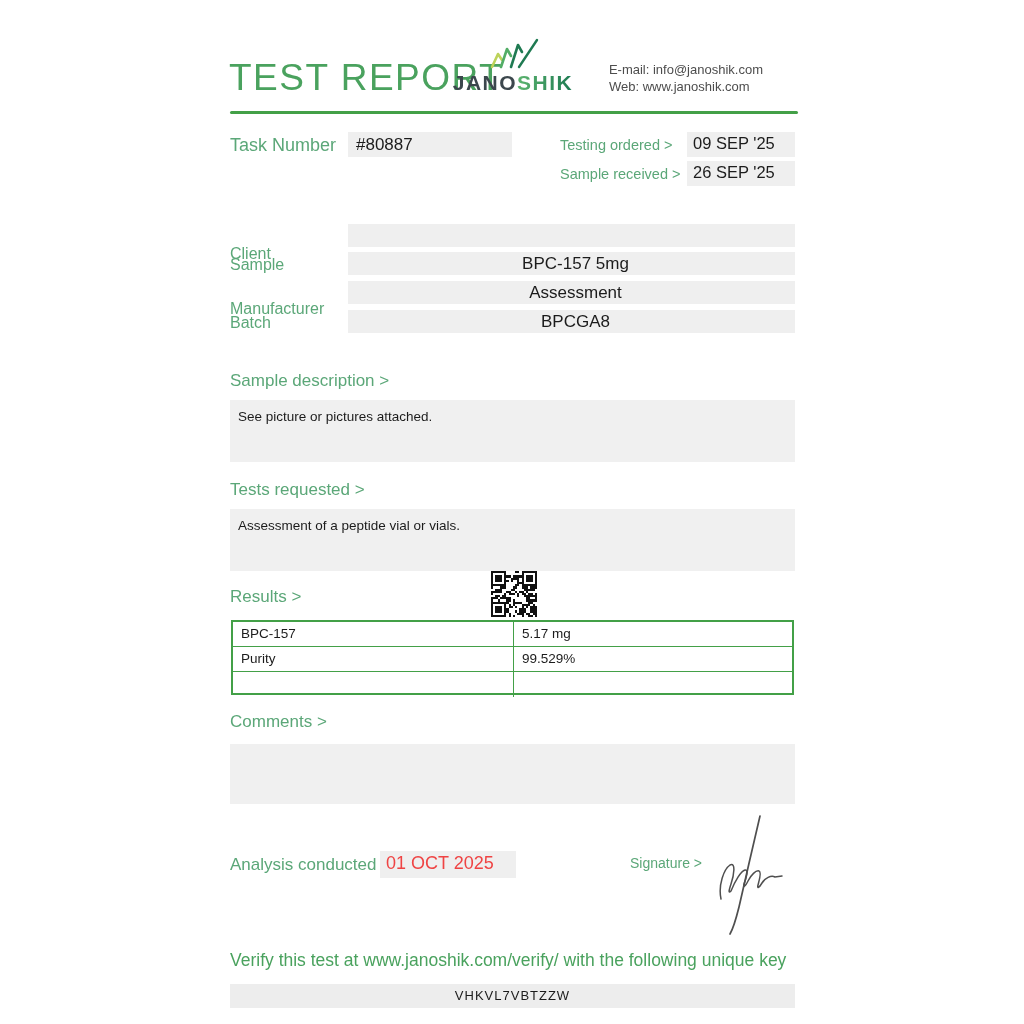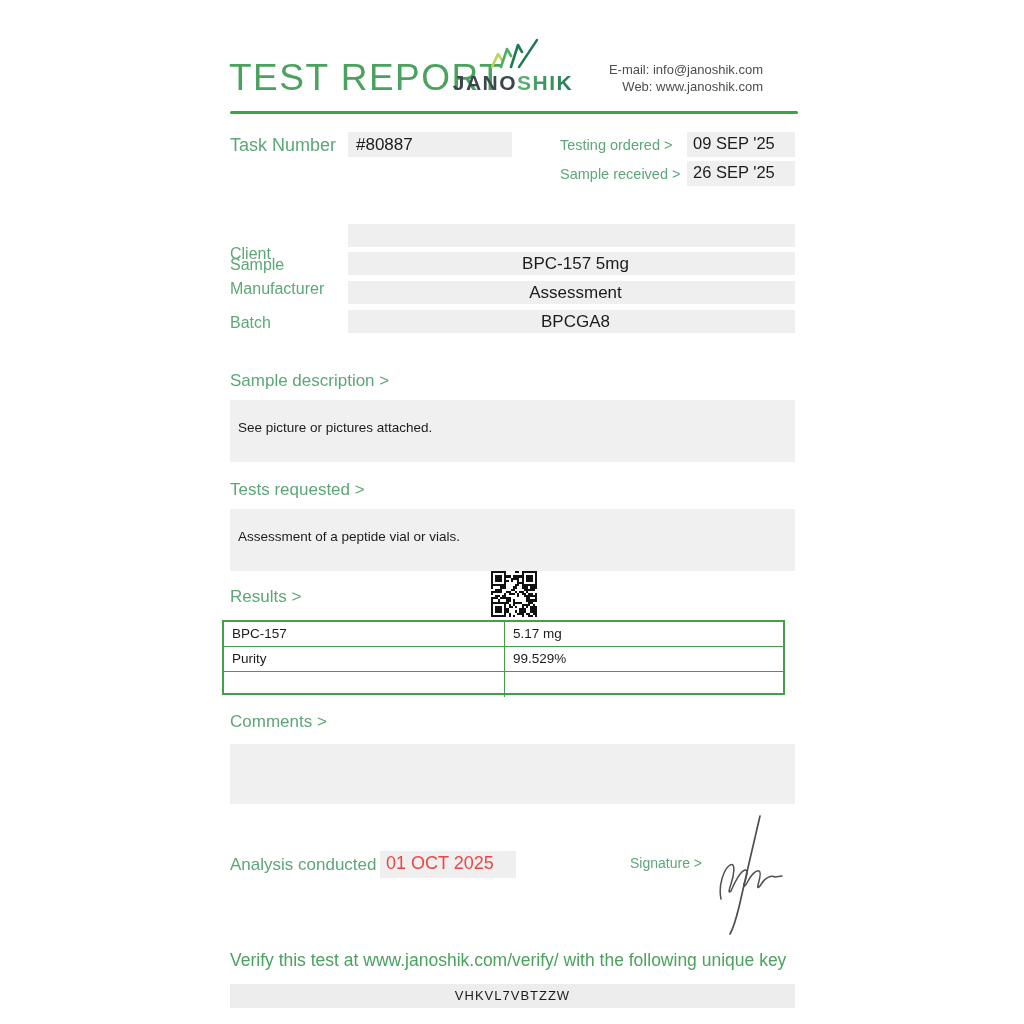--- a/index.html
+++ b/index.html
@@ -7,41 +7,41 @@
     position:relative;width:988px;height:1024px;background:#ffffff;
     font-family:"Liberation Sans", sans-serif;color:#222;overflow:hidden;
   }
   .abs{position:absolute;}
   
   .report-title{left:229px;top:57px;font-size:37px;letter-spacing:1.5px;color:#4aa25e;font-weight:400;}
   .logo-icon{left:487px;top:37px;width:54px;height:35px;}
   .logo-text{left:452px;top:71px;width:122px;text-align:center;font-size:21px;font-weight:700;letter-spacing:1.5px;}
   .logo-dark{color:#3c474d;}
   .logo-green{background:linear-gradient(90deg,#5cb46e,#1d7a52);-webkit-background-clip:text;background-clip:text;color:#2e9561;-webkit-text-fill-color:transparent;}
-  .contact{right:225px;top:61px;text-align:right;font-size:13px;line-height:17px;color:#4d4d4d;}
+  .contact{right:225px;top:61px;text-align:left;font-size:13px;line-height:17px;color:#4d4d4d;}
   .divider{left:230px;top:111px;width:568px;height:3px;background:#43a047;border-radius:2px;}
   
   .glabel{color:#5ba778;}
   .task-label{left:230px;top:135px;font-size:18px;}
   .task-box{left:348px;top:132px;width:164px;height:25px;background:#efefef;}
   .task-value{left:356px;top:135px;font-size:17px;color:#1c1c1c;}
   .ord-label{left:560px;top:137px;font-size:14.5px;}
   .ord-box{left:687px;top:132px;width:108px;height:25px;background:#efefef;}
   .ord-value{left:693px;top:134px;font-size:16.5px;color:#1c1c1c;}
   .rec-label{left:560px;top:166px;font-size:14.5px;}
   .rec-box{left:687px;top:161px;width:108px;height:25px;background:#efefef;}
   .rec-value{left:693px;top:163px;font-size:16.5px;color:#1c1c1c;}
   .field-label{left:230px;font-size:16px;}
   .field-box{left:348px;width:447px;height:23px;background:#efefef;text-align:center;}
   .field-value{padding-left:8px;font-size:17px;line-height:23px;color:#1c1c1c;white-space:nowrap;}
   .sec-heading{left:230px;font-size:17px;}
   .grey-area{left:230px;width:565px;background:#f0f0f0;}
-  .area-text{padding:20px 0 0 8px;font-size:13.5px;color:#1c1c1c;}
+  .area-text{padding:9px 0 0 8px;font-size:13.5px;color:#1c1c1c;}
   
-  .results-table{left:222px;top:620px;width:563px;height:75px;border:2px solid #43a047;box-sizing:border-box;background:#fff;}
+  .results-table{left:231px;top:620px;width:563px;height:75px;border:2px solid #43a047;box-sizing:border-box;background:#fff;}
   .r-row{display:flex;height:25px;box-sizing:border-box;border-bottom:1px solid #43a047;}
   .r-row:last-child{border-bottom:none;}
   .r-cell{box-sizing:border-box;padding:4px 0 0 8px;font-size:13.5px;color:#1c1c1c;}
   .r-name{width:281px;border-right:1px solid #43a047;}
   .r-val{flex:1;}
   .qr{left:490px;top:571px;width:48px;height:46px;}
   
   .analysis-label{left:230px;top:855px;font-size:17px;}
   .analysis-box{left:380px;top:851px;width:136px;height:27px;background:#efefef;}
   .analysis-value{left:386px;top:853px;font-size:18px;color:#ef4444;}
@@ -89,21 +89,21 @@
   <div class="abs glabel field-label" style="top:245px">Client</div>
   <div class="abs field-box" style="top:224px">
     <div class="field-value"></div>
   </div>
 
   <div class="abs glabel field-label" style="top:256px">Sample</div>
   <div class="abs field-box" style="top:252px">
     <div class="field-value">BPC-157 5mg</div>
   </div>
 
-  <div class="abs glabel field-label" style="top:280px">Manufacturer</div>
+  <div class="abs glabel field-label" style="top:300px">Manufacturer</div>
   <div class="abs field-box" style="top:281px">
     <div class="field-value">Assessment</div>
   </div>
 
   <div class="abs glabel field-label" style="top:314px">Batch</div>
   <div class="abs field-box" style="top:310px">
     <div class="field-value">BPCGA8</div>
   </div>
 
   <div class="abs glabel sec-heading" style="top:371px">Sample description &gt;</div>

